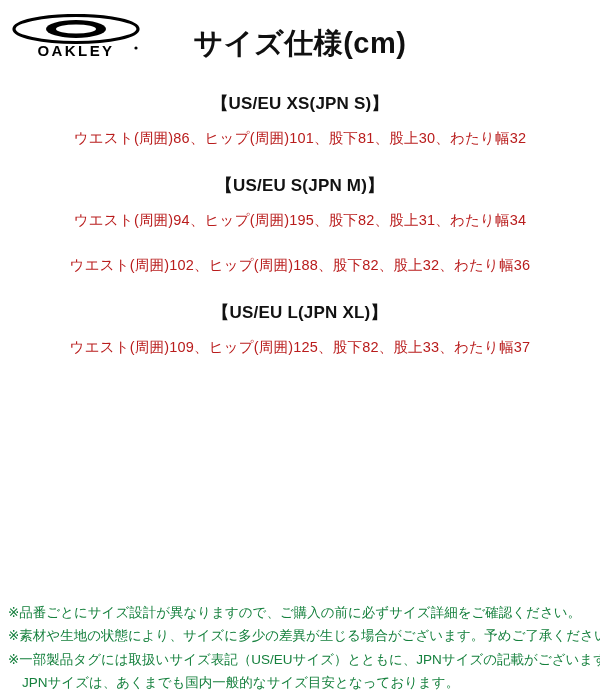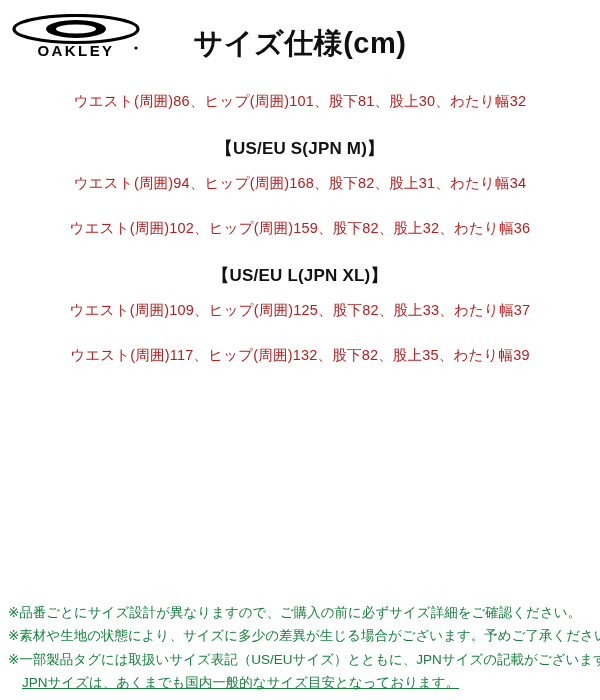--- a/index.html
+++ b/index.html
@@ -78,21 +78,20 @@
     bottom: 6px;
     font-size: 13.5px;
     color: #15803d;
     line-height: 1.72;
   }
   .note-line {
     white-space: nowrap;
   }
   .note-line.indent {
     padding-left: 14px;
-    text-decoration: underline;
   }
 </style>
 </head>
 <body>
 
 <div class="page">
 
   <div class="header">
     <div class="logo">
       <svg viewBox="0 0 132 48" width="132" height="48" aria-hidden="true">
@@ -105,39 +104,39 @@
         </g>
         <circle cx="126" cy="34" r="1.6" fill="#000000"></circle>
       </svg>
     </div>
     <div class="page-title">サイズ仕様(cm)</div>
   </div>
 
   <div class="size-list">
 
     <div class="size-block">
+      <div class="size-heading">【US/EU XS(JPN S)】</div>
       <div class="size-detail">ウエスト(周囲)86、ヒップ(周囲)101、股下81、股上30、わたり幅32</div>
     </div>
 
     <div class="size-block">
       <div class="size-heading">【US/EU S(JPN M)】</div>
-      <div class="size-detail">ウエスト(周囲)94、ヒップ(周囲)168、股下82、股上31、わたり幅34</div>
+      <div class="size-detail">ウエスト(周囲)94、ヒップ(周囲)195、股下82、股上31、わたり幅34</div>
     </div>
 
     <div class="size-block">
-      <div class="size-detail">ウエスト(周囲)102、ヒップ(周囲)159、股下82、股上32、わたり幅36</div>
+      <div class="size-detail">ウエスト(周囲)102、ヒップ(周囲)188、股下82、股上32、わたり幅36</div>
     </div>
 
     <div class="size-block">
       <div class="size-heading">【US/EU L(JPN XL)】</div>
       <div class="size-detail">ウエスト(周囲)109、ヒップ(周囲)125、股下82、股上33、わたり幅37</div>
     </div>
 
     <div class="size-block">
-      <div class="size-detail">ウエスト(周囲)117、ヒップ(周囲)132、股下82、股上35、わたり幅39</div>
     </div>
 
   </div>
 
   <div class="notes">
     <div class="note-line">※品番ごとにサイズ設計が異なりますので、ご購入の前に必ずサイズ詳細をご確認ください。</div>
     <div class="note-line">※素材や生地の状態により、サイズに多少の差異が生じる場合がございます。予めご了承ください。</div>
     <div class="note-line">※一部製品タグには取扱いサイズ表記（US/EUサイズ）とともに、JPNサイズの記載がございます。</div>
     <div class="note-line indent">JPNサイズは、あくまでも国内一般的なサイズ目安となっております。</div>
   </div>

